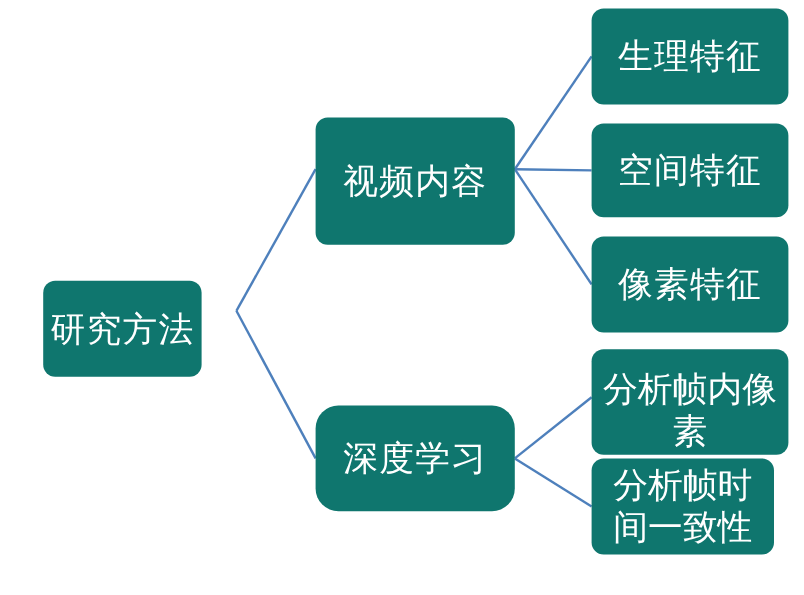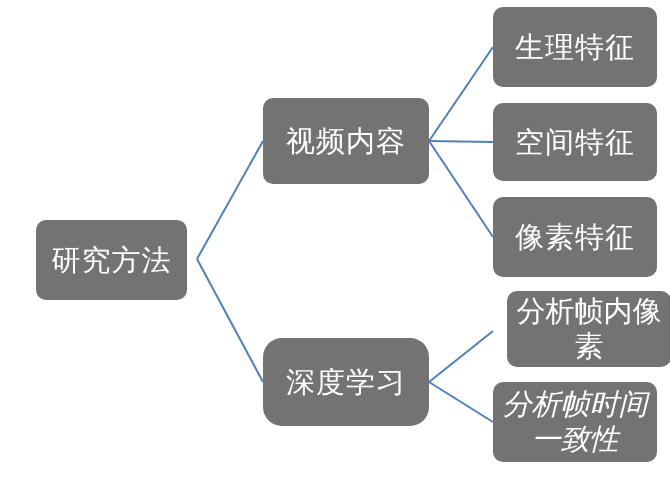--- a/index.html
+++ b/index.html
@@ -18,44 +18,44 @@
   .connectors {
     position: absolute;
     left: 0;
     top: 0;
     width: 670px;
     height: 496px;
     pointer-events: none;
   }
   .node {
     position: absolute;
-    background: #737373;
+    background: #0f766e;
     border-radius: 10px;
     color: #ffffff;
     display: flex;
     align-items: center;
     justify-content: center;
     text-align: center;
     font-size: 29px;
     line-height: 1.2;
     letter-spacing: 1px;
     box-sizing: border-box;
     padding: 2px 6px;
   }
   .node.small-pad { letter-spacing: 0px; padding: 2px 8px; }
 
   
-  #node-root            { left: 36px;  top: 220px; width: 151px; height: 80px; }
-  #node-video-content   { left: 263px; top: 98px;  width: 166px; height: 86px; }
+  #node-root            { left: 36px;  top: 234px; width: 132px; height: 80px; }
+  #node-video-content   { left: 263px; top: 98px;  width: 166px; height: 106px; }
   #node-deep-learning   { left: 263px; top: 338px; width: 166px; height: 88px; border-radius: 19px; }
   #node-physiological   { left: 493px; top: 7px;   width: 164px; height: 80px; }
   #node-spatial         { left: 493px; top: 103px; width: 164px; height: 78px; align-items: center; }
   #node-pixel           { left: 493px; top: 197px; width: 164px; height: 80px; text-align: right; }
-  #node-intra-frame     { left: 507px; top: 291px; width: 164px; height: 76px; }
-  #node-temporal        { left: 493px; top: 382px; width: 164px; height: 80px; font-style: italic; }
+  #node-intra-frame     { left: 493px; top: 291px; width: 164px; height: 88px; align-items: flex-end; }
+  #node-temporal        { left: 493px; top: 382px; width: 152px; height: 80px; }
 </style>
 </head>
 <body>
 
 <div class="canvas">
 
   <svg class="connectors" viewBox="0 0 670 496" xmlns="http://www.w3.org/2000/svg">
 
     <line x1="197" y1="259" x2="263" y2="141" stroke-width="2" fill="none" stroke="#4E80BC"></line>
 

